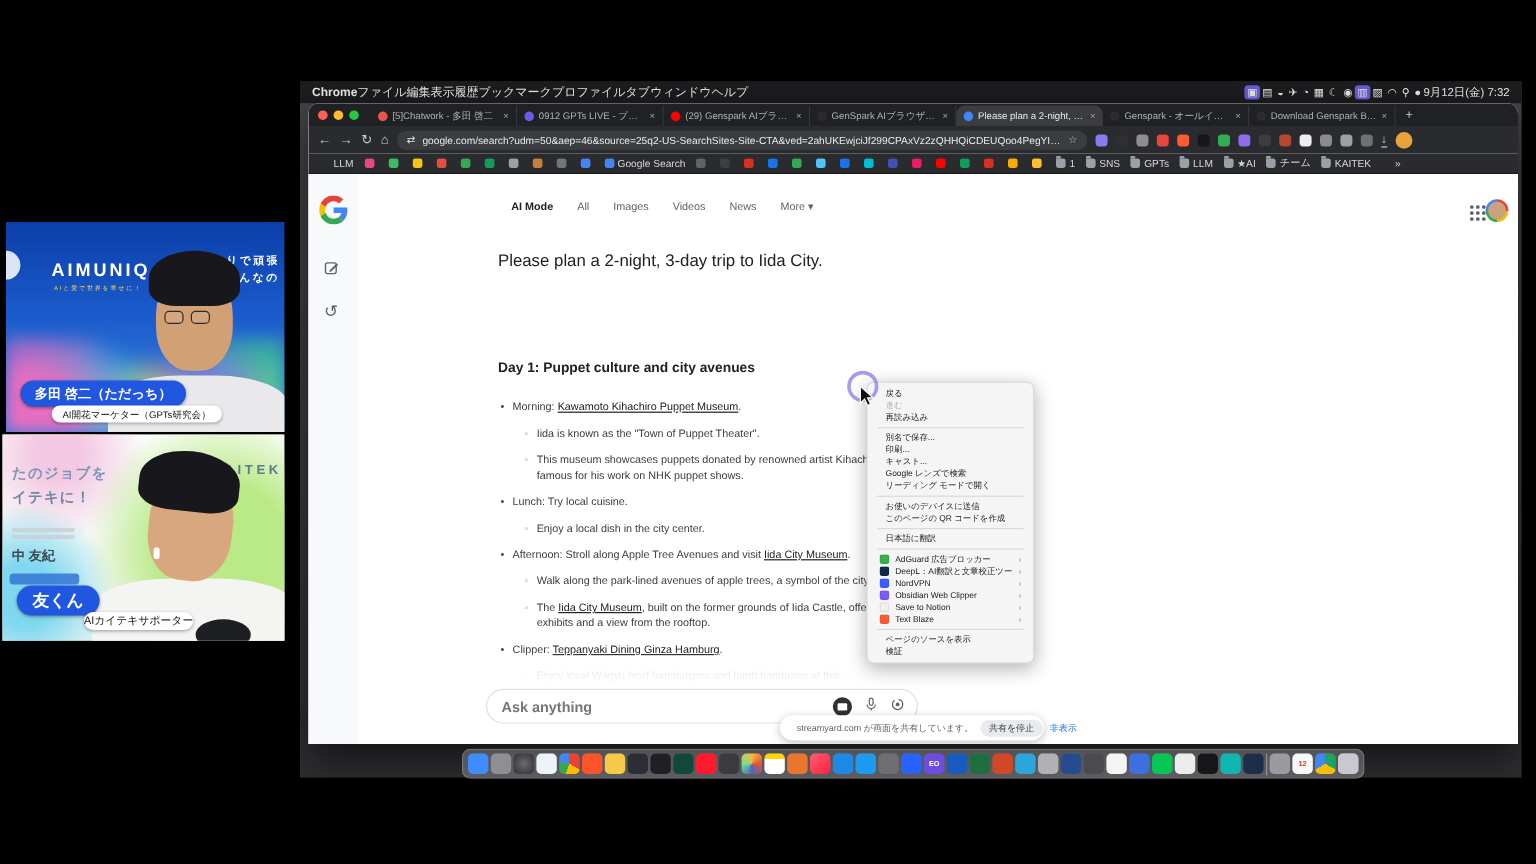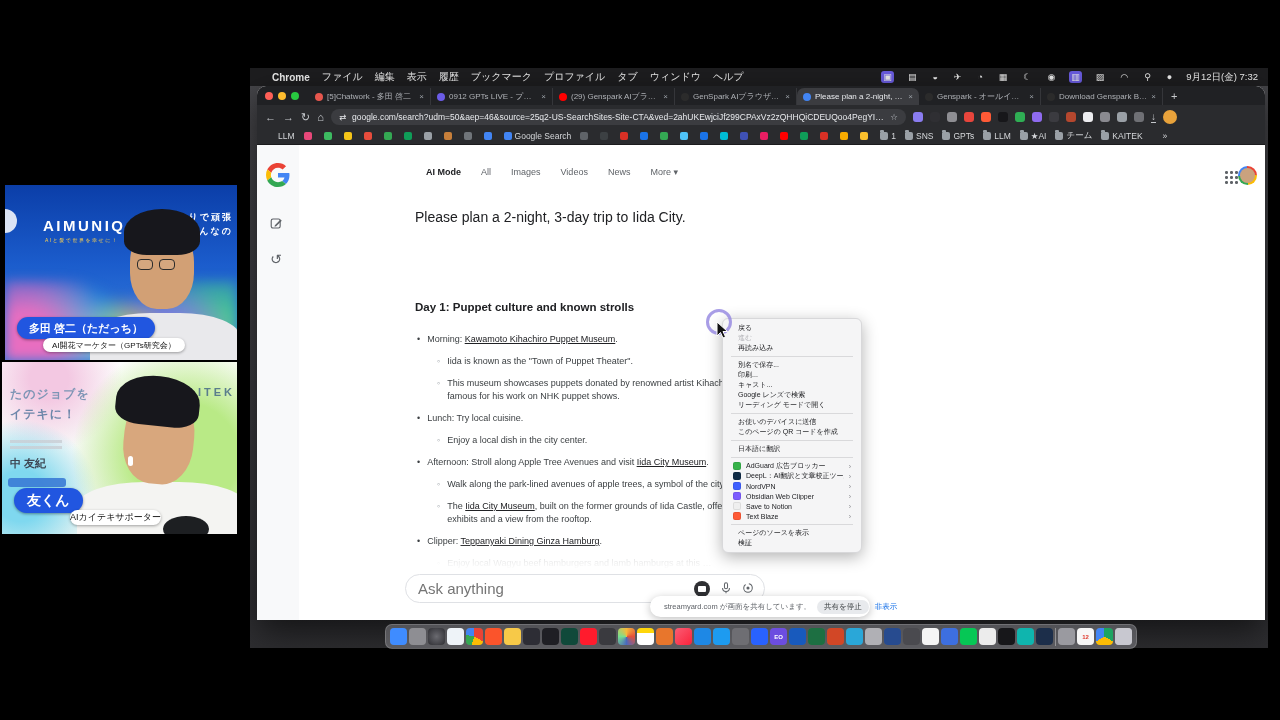--- a/index.html
+++ b/index.html
@@ -4,21 +4,21 @@
 <style>
   html,body{margin:0;padding:0;background:#000;}
   *{box-sizing:border-box;font-family:"Liberation Sans","DejaVu Sans",sans-serif;}
   #stage{position:relative;width:1280px;height:720px;background:#000;overflow:hidden;}
 
   
   #desktop{position:absolute;left:250px;top:68px;width:1018px;height:580px;
     background:linear-gradient(180deg,#46464a 0%,#3a3a3e 60%,#2e2e31 100%);}
   
   #menubar{position:absolute;left:0;top:0;width:100%;height:18px;background:#1d1d1f;
-    display:flex;align-items:center;color:#ececec;font-size:10px;padding:0 10px;gap:12px;}
+    display:flex;align-items:center;color:#ececec;font-size:10px;padding:0 10px;}
   #menubar .app{font-weight:bold;}
   #menubar .mspacer{flex:1;}
   #menubar .mitem{white-space:nowrap;}
   .sticon{font-size:9px;line-height:12px;padding:0 2px;border-radius:3px;position:relative;}
   .sticon.hl{background:#6a5ce0;}
   #clock{font-size:9.5px;white-space:nowrap;}
 
   
   #window{position:absolute;left:7px;top:18px;width:1008px;height:534px;border-radius:9px 9px 0 0;
     box-shadow:0 12px 34px rgba(0,0,0,.6);overflow:hidden;background:#fff;}
@@ -72,21 +72,21 @@
   .mb{margin-bottom:9px;display:flex;gap:7px;}
   .mb .mk{color:#3c4043;}
   .sb{margin:0 0 9px 20px;display:flex;gap:7px;}
   .sb .mk{color:#9aa0a6;}
   .lnk{text-decoration:underline;color:#202124;}
   .faded{opacity:.35;}
   #fadeout{position:absolute;left:42px;top:398px;width:640px;height:34px;
     background:linear-gradient(180deg,rgba(255,255,255,0),rgba(255,255,255,.95) 75%);}
   #askbar{position:absolute;left:148px;top:429px;width:360px;height:29px;border:1px solid #dfe1e5;
     border-radius:15px;background:#fff;display:flex;align-items:center;padding:0 10px;gap:10px;}
-  #askbar input{border:none;outline:none;flex:1;font-size:15px;color:#5f6368;background:transparent;}
+  #askbar input{border:none;outline:none;flex:1;font-size:12px;color:#5f6368;background:transparent;font-weight:bold;}
   .askic{flex:0 0 auto;}
   .camcirc{width:16px;height:16px;border-radius:50%;background:#2f3033;position:relative;}
   .camcirc::after{content:"";position:absolute;left:4px;top:5px;width:8px;height:6px;border-radius:1px;background:#fff;}
   .micg,.lensg{width:12px;height:12px;}
 
   
   #ctxmenu{position:absolute;left:465px;top:173px;width:140px;background:#f5f5f6;border-radius:6px;
     box-shadow:0 4px 16px rgba(0,0,0,.3);border:1px solid #d8d8da;padding:4px 0;z-index:5;}
   .mi{display:flex;align-items:center;gap:5px;padding:0 10px;height:10px;font-size:7px;color:#202124;white-space:nowrap;}
   .mi .ic{width:0;height:8px;border-radius:2px;flex:0 0 auto;}
@@ -543,21 +543,21 @@
             <i style="left:10px;top:5px"></i>
           <i style="left:0;top:10px"></i>
             <i style="left:5px;top:10px"></i>
             <i style="left:10px;top:10px"></i>
         </span>
         <span id="pgavatar">
             <i></i>
           </span>
 
         <div id="qtitle">Please plan a 2-night, 3-day trip to Iida City.</div>
-        <div id="day1">Day 1: Puppet culture and known strolls</div>
+        <div id="day1">Day 1: Puppet culture and city avenues</div>
 
         <div id="bullets">
           <div class="mb">
               <span class="mk">•</span>
               <span><span>Morning: </span><span class="lnk">Kawamoto Kihachiro Puppet Museum</span><span>.</span></span>
             </div>
           <div class="sb">
               <span class="mk">◦</span>
               <span>Iida is known as the "Town of Puppet Theater".</span>
             </div>

